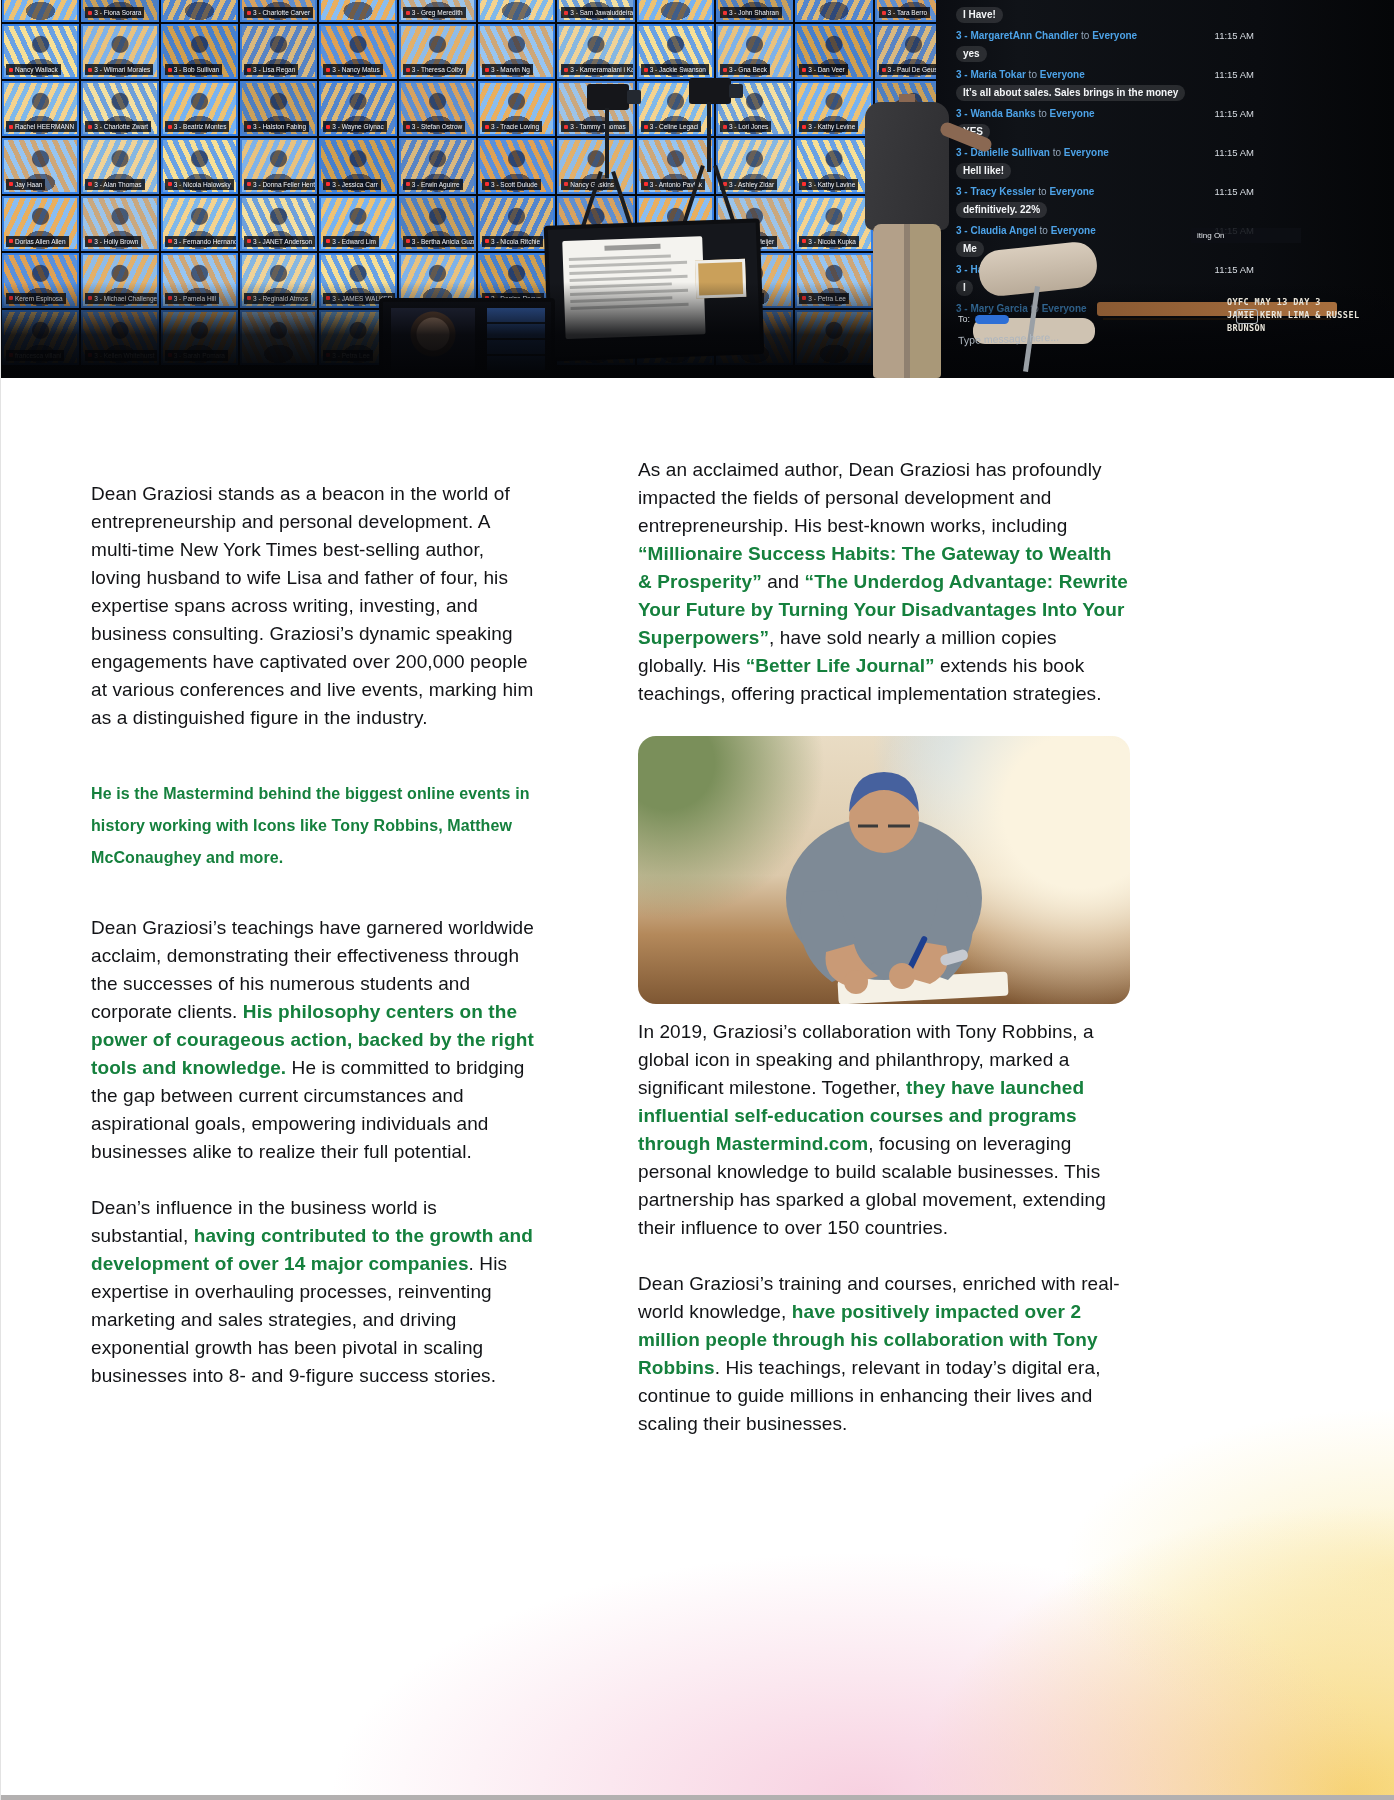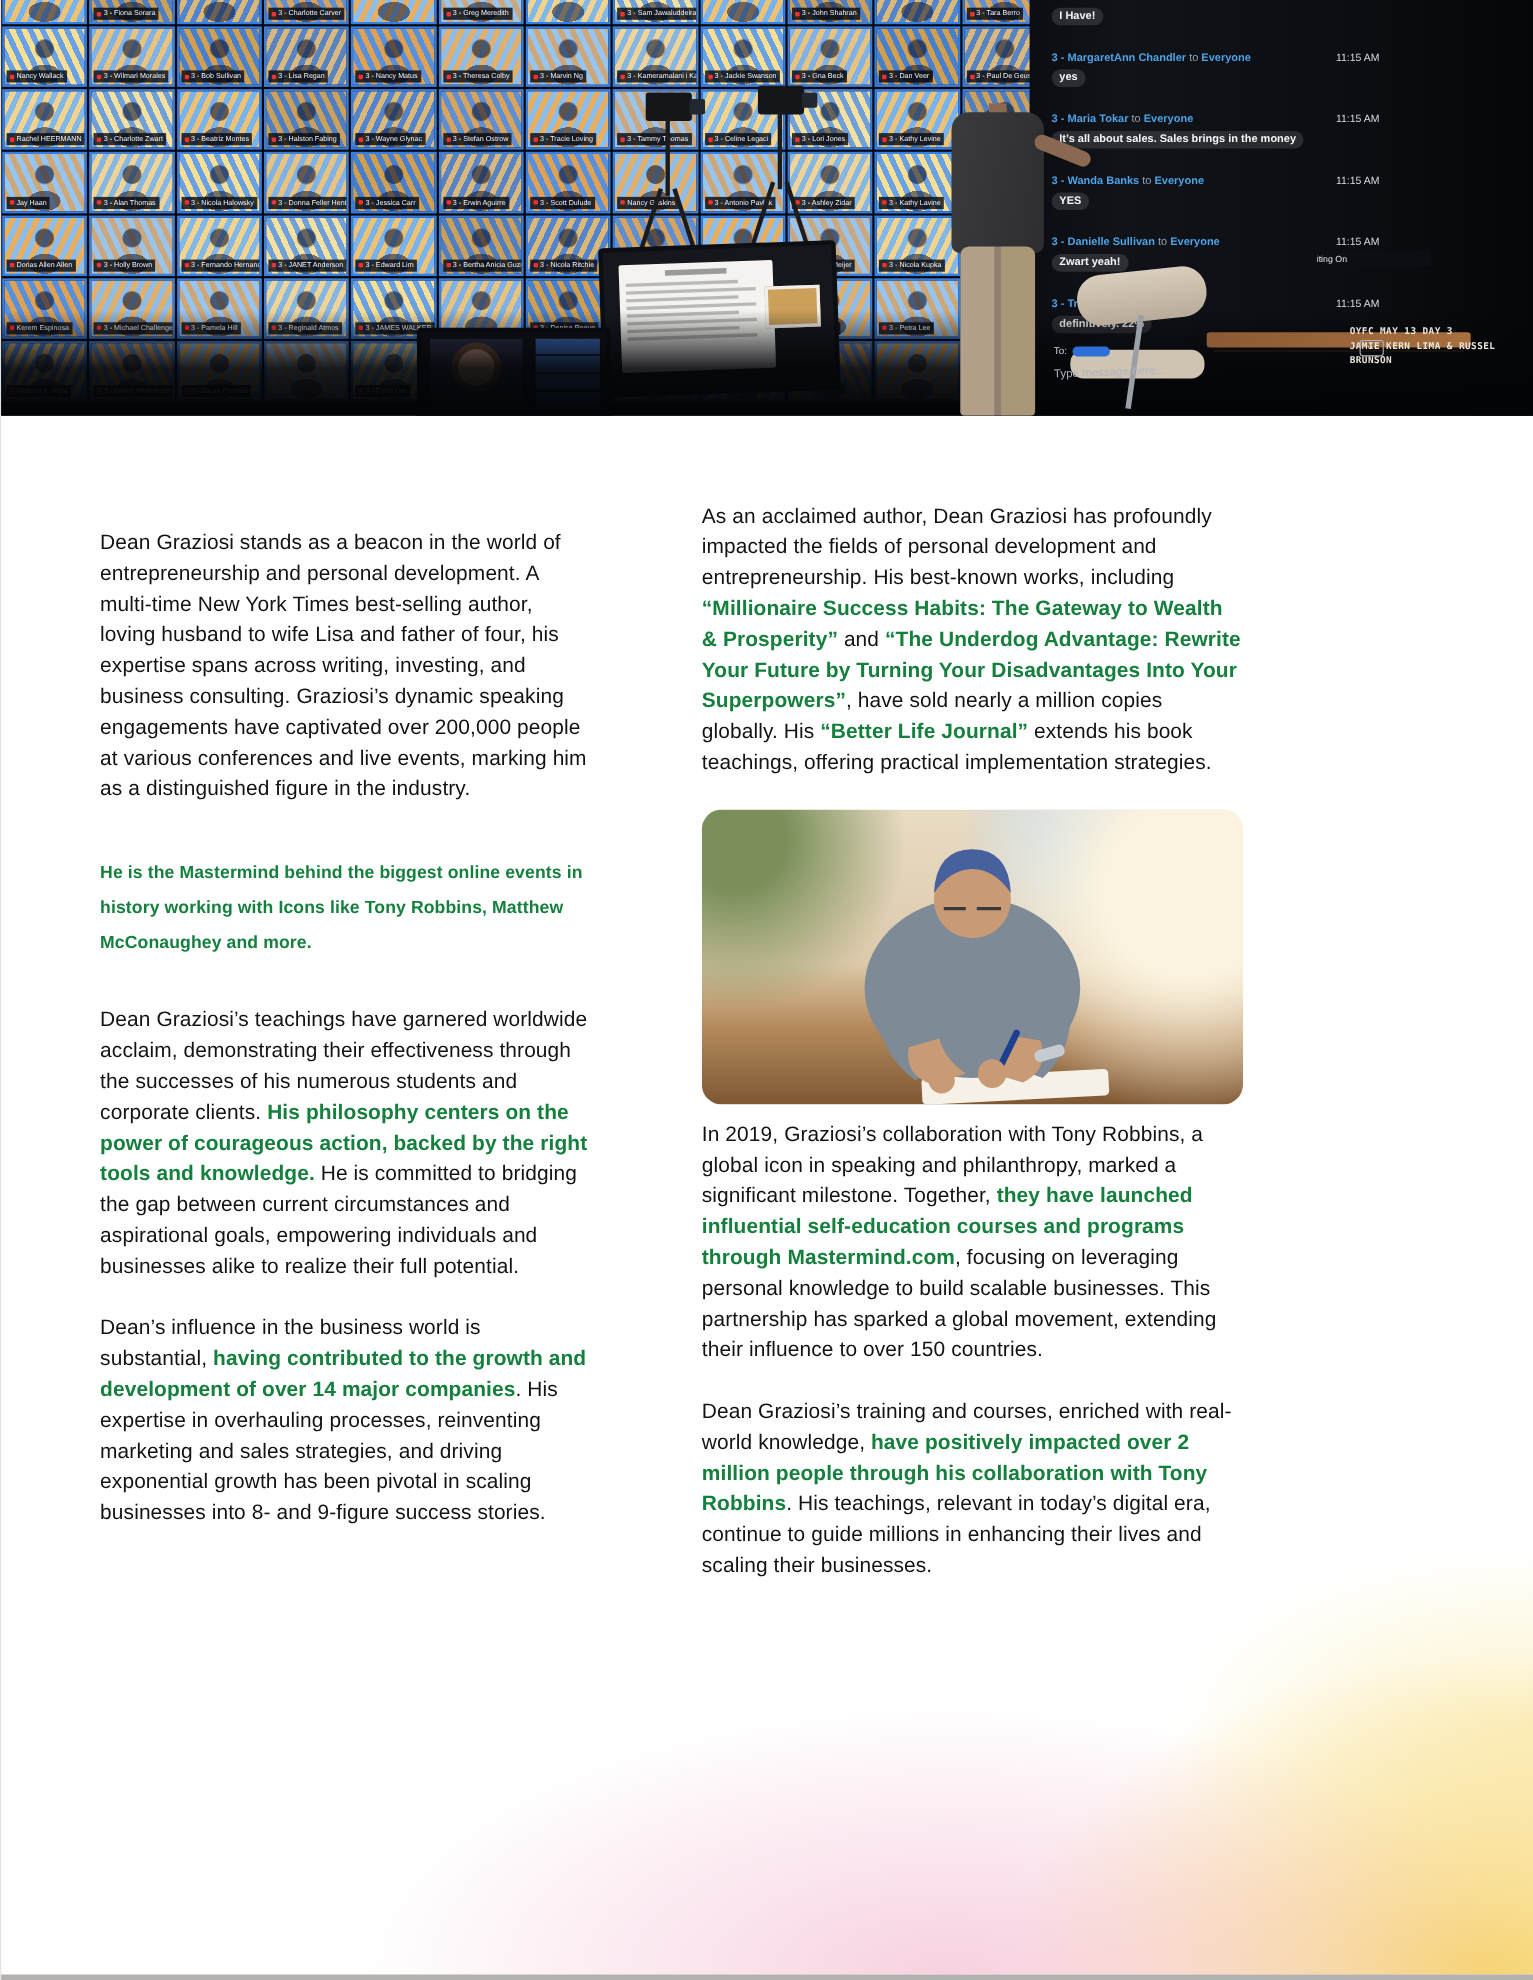--- a/index.html
+++ b/index.html
@@ -30,21 +30,21 @@
      white-space:nowrap;overflow:hidden;}
   .rec{display:inline-block;width:4px;height:4px;background:#e33;border-radius:1px;flex:none;}
 
   .screen-right{position:absolute;left:935px;top:0;width:459px;height:378px;
      background:linear-gradient(90deg,#0b0d12 0%,#101318 18%,#0a0c10 70%,#050608 100%);}
   .floor{position:absolute;left:0;top:282px;width:1394px;height:96px;
      background:linear-gradient(180deg,rgba(4,5,8,0) 0%,rgba(4,5,8,.88) 55%,#030406 100%);}
 
   
   .chat{position:absolute;left:955px;top:4px;width:302px;height:312px;color:#e8ebef;overflow:hidden;}
-  .ch{position:relative;margin:22px 0 1px;padding-right:66px;font-size:10px;line-height:12px;font-weight:700;}
+  .ch{position:relative;margin:5px 0 1px;padding-right:66px;font-size:10px;line-height:12px;font-weight:700;}
   .cfrom,.cto{color:#4da3e8;}
   .ctoword{color:#93a6ba;font-weight:400;}
   .ctime{position:absolute;right:4px;top:0;color:#d7dce2;font-weight:400;font-size:9.5px;}
   .cb{display:inline-block;background:rgba(255,255,255,.12);border-radius:8px;color:#f4f6f8;
       font-size:10px;line-height:12px;font-weight:700;padding:2px 7px;margin:1px 0 2px;}
   .chat-input{position:absolute;left:957px;top:268px;width:300px;height:44px;}
   .to-row{display:flex;align-items:flex-end;gap:5px;font-size:9px;color:#cfd5db;margin-top:41px;}
   .to-pill{width:34px;height:9px;border-radius:5px;background:#2d6fd6;}
   .more-btn{margin-left:auto;width:20px;height:13px;border:1px solid #aeb4bb;border-radius:3px;
       color:#e8ebef;font-size:9px;line-height:11px;text-align:center;}
@@ -355,21 +355,21 @@
 
     <div class="chat" id="chat">
         <div><div class="cb">I Have!</div></div>
         <div class="ch"><span class="cfrom">3 - MargaretAnn Chandler</span><span class="ctoword"> to </span><span class="cto">Everyone</span><span class="ctime">11:15 AM</span></div>
         <div><div class="cb">yes</div></div>
         <div class="ch"><span class="cfrom">3 - Maria Tokar</span><span class="ctoword"> to </span><span class="cto">Everyone</span><span class="ctime">11:15 AM</span></div>
         <div><div class="cb">It’s all about sales. Sales brings in the money</div></div>
         <div class="ch"><span class="cfrom">3 - Wanda Banks</span><span class="ctoword"> to </span><span class="cto">Everyone</span><span class="ctime">11:15 AM</span></div>
         <div><div class="cb">YES</div></div>
         <div class="ch"><span class="cfrom">3 - Danielle Sullivan</span><span class="ctoword"> to </span><span class="cto">Everyone</span><span class="ctime">11:15 AM</span></div>
-        <div><div class="cb">Zwart yeah!</div></div>
+        <div><div class="cb">Hell like!</div></div>
         <div class="ch"><span class="cfrom">3 - Tracy Kessler</span><span class="ctoword"> to </span><span class="cto">Everyone</span><span class="ctime">11:15 AM</span></div>
         <div><div class="cb">definitively. 22%</div></div>
         <div class="ch"><span class="cfrom">3 - Claudia Angel</span><span class="ctoword"> to </span><span class="cto">Everyone</span><span class="ctime">11:15 AM</span></div>
         <div><div class="cb">Me</div></div>
         <div class="ch"><span class="cfrom">3 - Harold Powell</span><span class="ctoword"> to </span><span class="cto">Everyone</span><span class="ctime">11:15 AM</span></div>
         <div><div class="cb">I</div></div>
         <div class="ch"><span class="cfrom">3 - Mary Garcia</span><span class="ctoword"> to </span><span class="cto">Everyone</span><span class="ctime">11:16 AM</span></div>
       </div>
 
     <div class="cam" style="left:548px;top:84px;">

